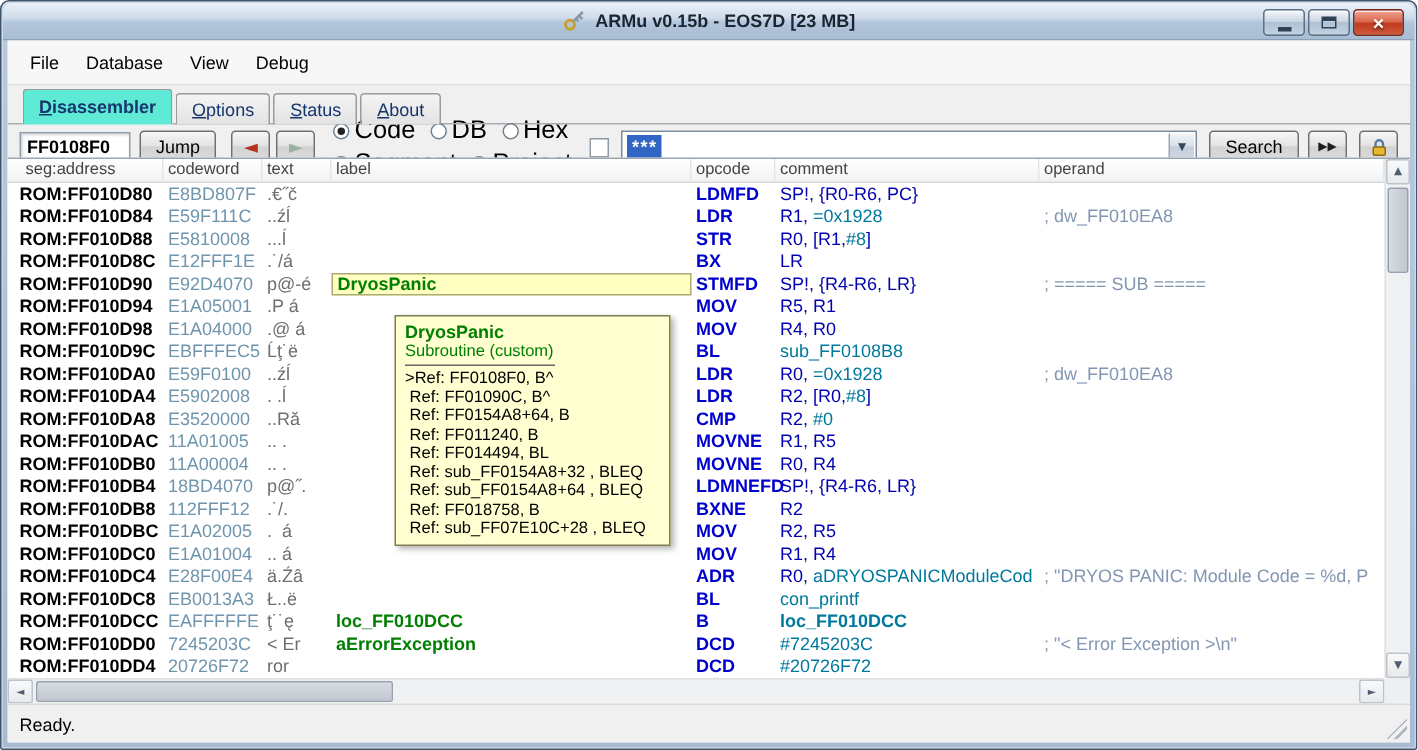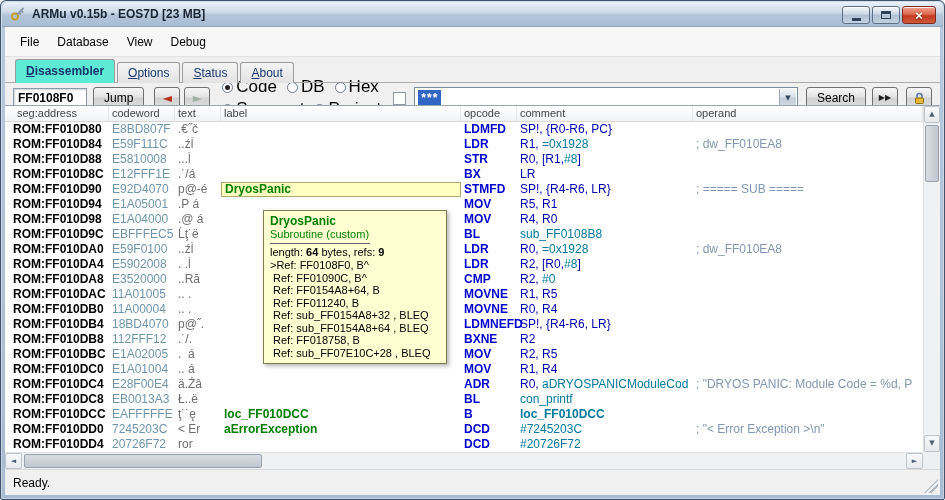--- a/index.html
+++ b/index.html
@@ -6,21 +6,21 @@
   body{width:945px;height:500px;position:relative;background:#fff;
        font-family:"Liberation Sans","DejaVu Sans",sans-serif;font-size:12px;color:#000;overflow:hidden;}
   *{box-sizing:border-box;}
 
   
   .window{position:absolute;inset:0;background:linear-gradient(#B8C9DD,#A7BCD2);
           border:1px solid #3F546A;border-radius:6px 6px 2px 2px;
           box-shadow:inset 0 0 0 1px rgba(255,255,255,.35);}
   .titlebar{position:absolute;top:1px;left:1px;right:1px;height:25px;border-radius:5px 5px 0 0;
             background:linear-gradient(#EAF1F9,#D0DCEB 40%,#B2C5DB 55%,#A8BCD2);
-            border-bottom:1px solid #8FA3B8;display:flex;align-items:center;padding:0 8px;gap:6px;}
+            border-bottom:1px solid #8FA3B8;display:flex;align-items:center;padding:0 8px;gap:6px;justify-content:center;}
   .title{font-weight:bold;color:#192532;white-space:pre;}
   .win-buttons{position:absolute;right:7px;top:4px;display:flex;gap:2px;}
   .wbtn{width:28px;height:18px;border:1px solid #5E7187;border-radius:3px;
         display:flex;align-items:center;justify-content:center;
         background:linear-gradient(#F3F7FB,#CBD7E4 45%,#AFC1D4 50%,#C4D2E0);
         box-shadow:inset 0 1px 0 rgba(255,255,255,.8);}
   .wbtn.close{width:34px;background:linear-gradient(#F2A493,#DC6A50 45%,#C23A20 55%,#CF5A3A);
         border-color:#7E2819;color:#fff;font-weight:bold;font-size:13px;line-height:1;
         text-shadow:0 1px 2px rgba(0,0,0,.5);}
   .glyph-min{width:9px;height:3px;background:#2E4156;margin-top:8px;}
@@ -448,26 +448,26 @@
         <div class="sbtn h-right">
             <span class="glyph sb">►</span>
           </div>
       </div>
       <div class="corner"></div>
 
       <div class="tooltip">
         <div class="tt-title">DryosPanic</div>
         <div class="tt-sub">Subroutine (custom)</div>
         <div class="tt-hr"></div>
-        <div class="tt-len"><span>length: </span><b>64</b><span> bytes, refs: </span><b>9</b></div>
         <div class="tt-refs">
             <div class="ref-line">&gt;Ref: FF0108F0, B^</div>
             <div class="ref-line"> Ref: FF01090C, B^</div>
             <div class="ref-line"> Ref: FF0154A8+64, B</div>
             <div class="ref-line"> Ref: FF011240, B</div>
+            <div class="ref-line"> Ref: FF014494, BL</div>
             <div class="ref-line"> Ref: sub_FF0154A8+32 , BLEQ</div>
             <div class="ref-line"> Ref: sub_FF0154A8+64 , BLEQ</div>
             <div class="ref-line"> Ref: FF018758, B</div>
             <div class="ref-line"> Ref: sub_FF07E10C+28 , BLEQ</div>
           </div>
       </div>
     </div>
 
     <div class="statusbar">
       <span>Ready.</span>

